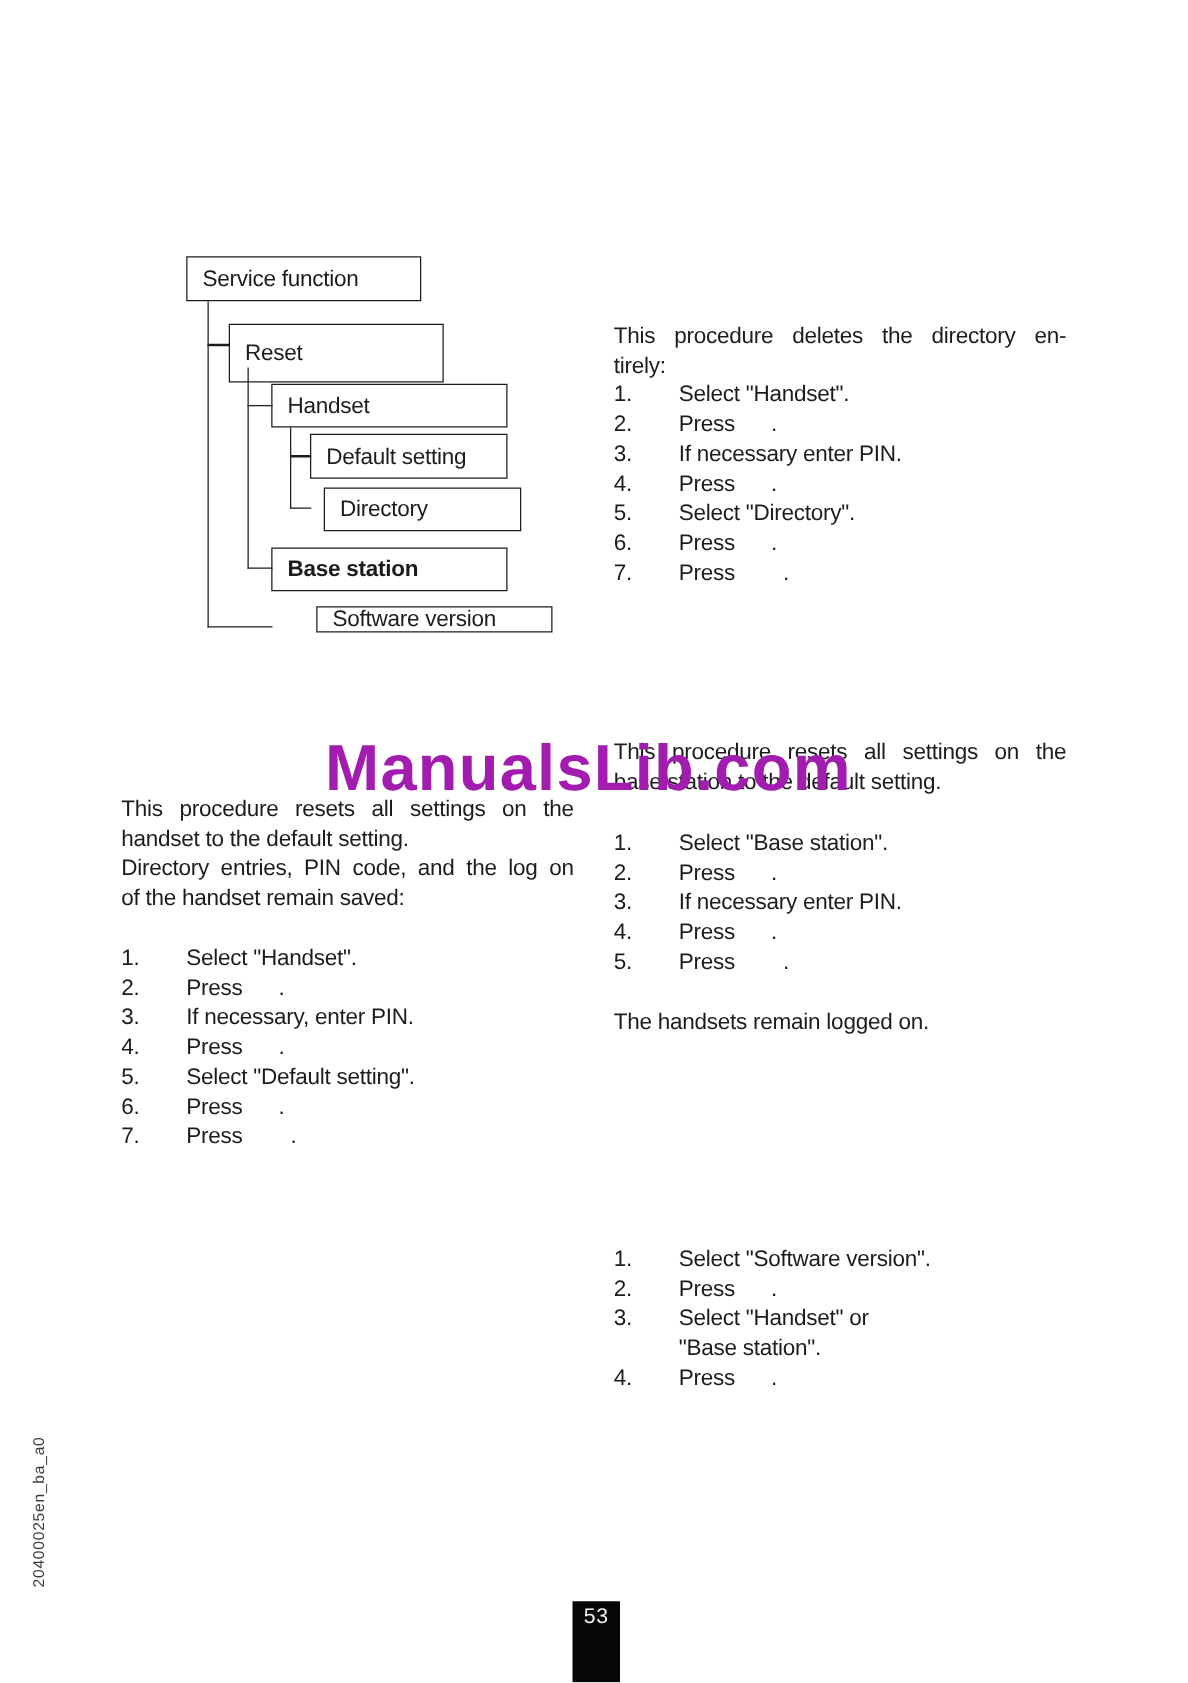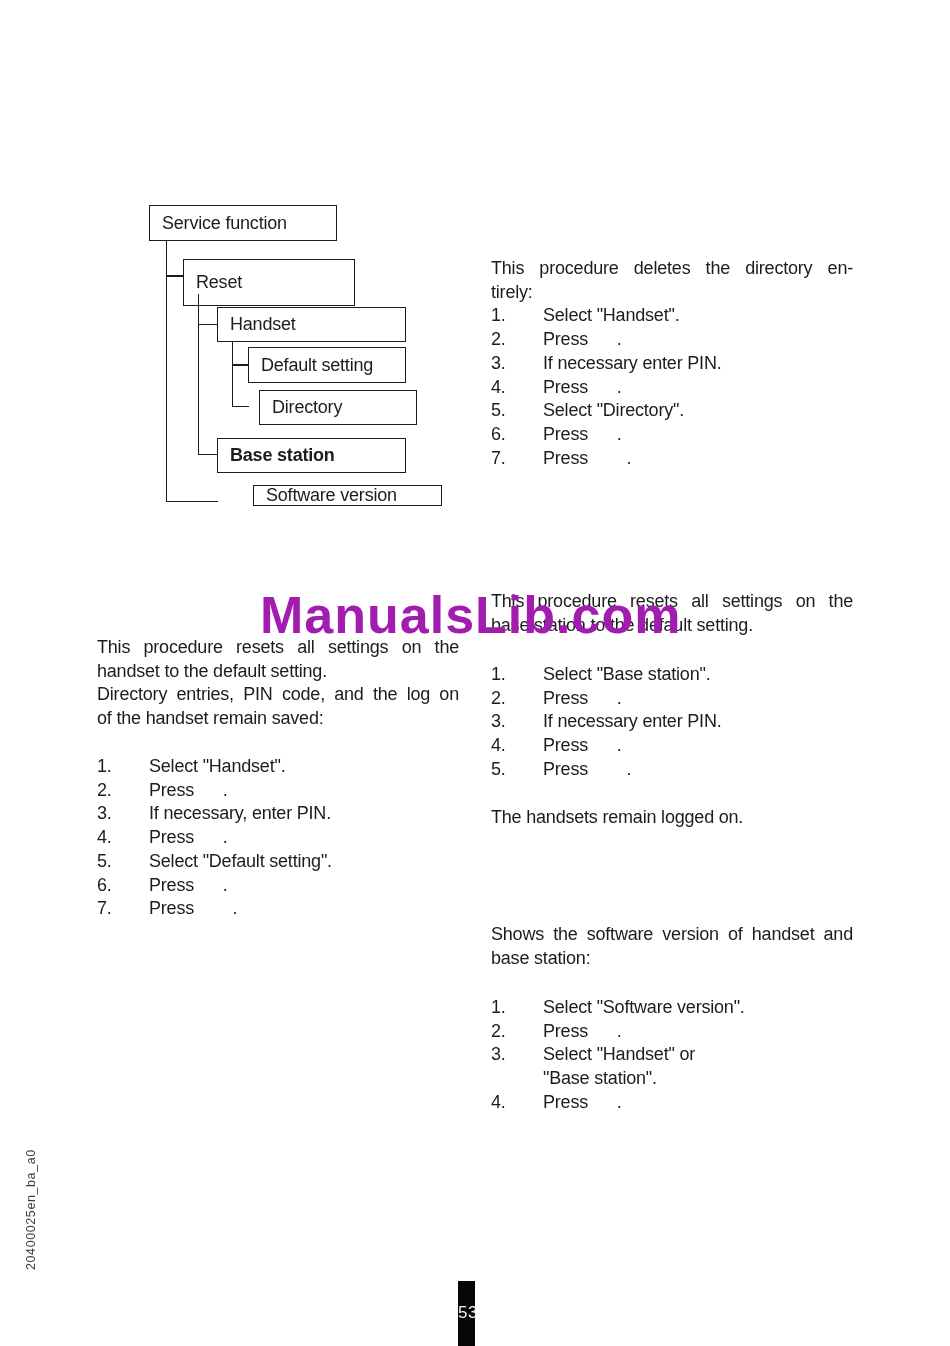--- a/index.html
+++ b/index.html
@@ -25,23 +25,23 @@
   .step .num { flex:0 0 52px; }
   .step .txt { white-space:pre-line; }
   
   .watermark {
     position:absolute; left:260px; top:589px; z-index:5;
     font-size:52px; line-height:52px; font-weight:bold; letter-spacing:1px;
     color:#a21caf; white-space:nowrap;
   }
   
   .pagebox {
-    position:absolute; left:458px; top:1281px; width:17px; height:65px;
-    background:#060606; box-sizing:border-box; padding-top:22px;
-    text-align:left;
+    position:absolute; left:458px; top:1281px; width:38px; height:65px;
+    background:#060606; box-sizing:border-box; padding-top:2px;
+    text-align:center;
   }
   .pagebox span { color:#f2f2f2; font-size:17px; letter-spacing:0.5px; }
   
   .doccode {
     position:absolute; left:24px; top:1136px; height:134px;
     writing-mode:vertical-rl; transform:rotate(180deg);
     font-size:12.5px; letter-spacing:0.6px; color:#3c3c3c; white-space:nowrap;
   }
 </style>
 </head>
@@ -164,24 +164,20 @@
         <div class="num">4.</div>
         <div class="txt">Press&nbsp;&nbsp;&nbsp;&nbsp;&nbsp;&nbsp;.</div>
       </div>
       <div class="step">
         <div class="num">5.</div>
         <div class="txt">Press&nbsp;&nbsp;&nbsp;&nbsp;&nbsp;&nbsp;&nbsp;&nbsp;.</div>
       </div>
     </div>
   <div class="tcol" style="left:491px; top:806px;">The handsets remain logged on.</div>
 
-  <div class="tcol" style="left:491px; top:923px;">
-      <div class="line jl">Shows the software version of handset and</div>
-      <div class="line">base station:</div>
-    </div>
   <div class="tcol" style="left:491px; top:996px;">
       <div class="step">
         <div class="num">1.</div>
         <div class="txt">Select "Software version".</div>
       </div>
       <div class="step">
         <div class="num">2.</div>
         <div class="txt">Press&nbsp;&nbsp;&nbsp;&nbsp;&nbsp;&nbsp;.</div>
       </div>
       <div class="step">

